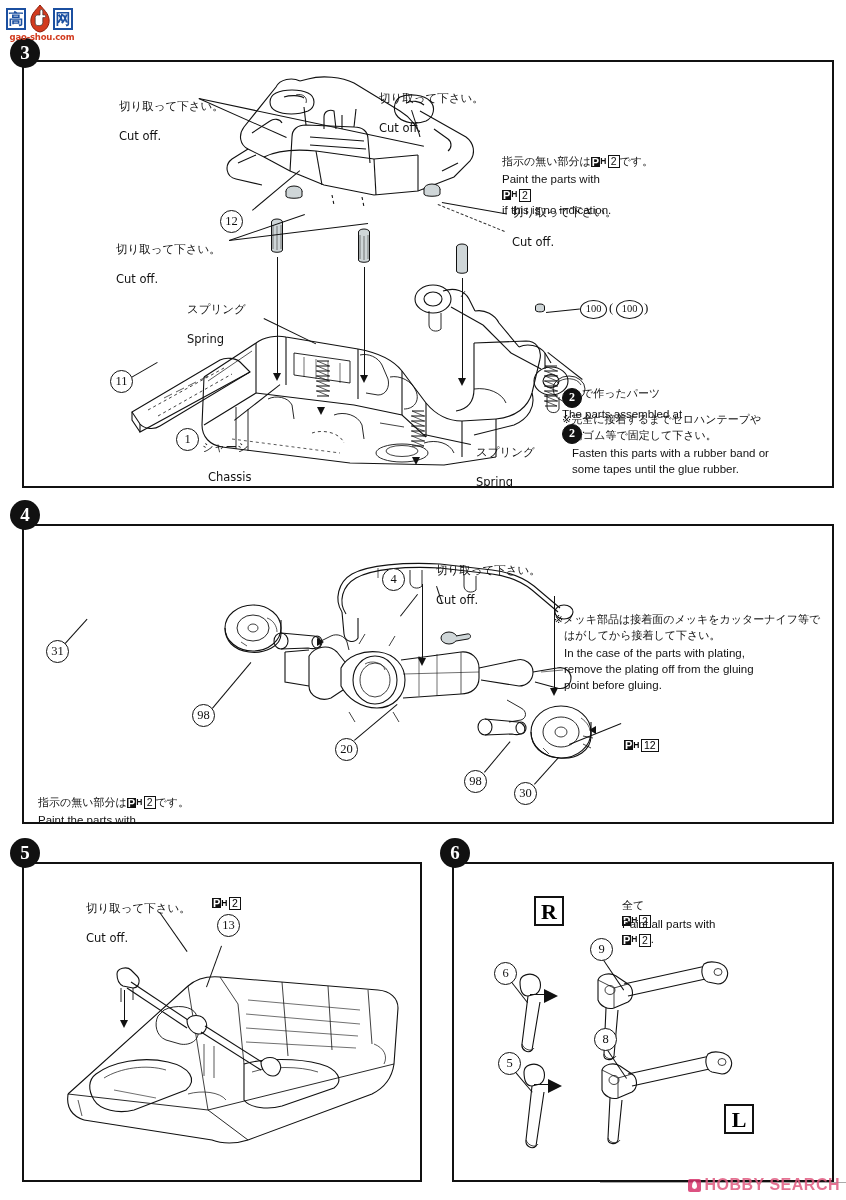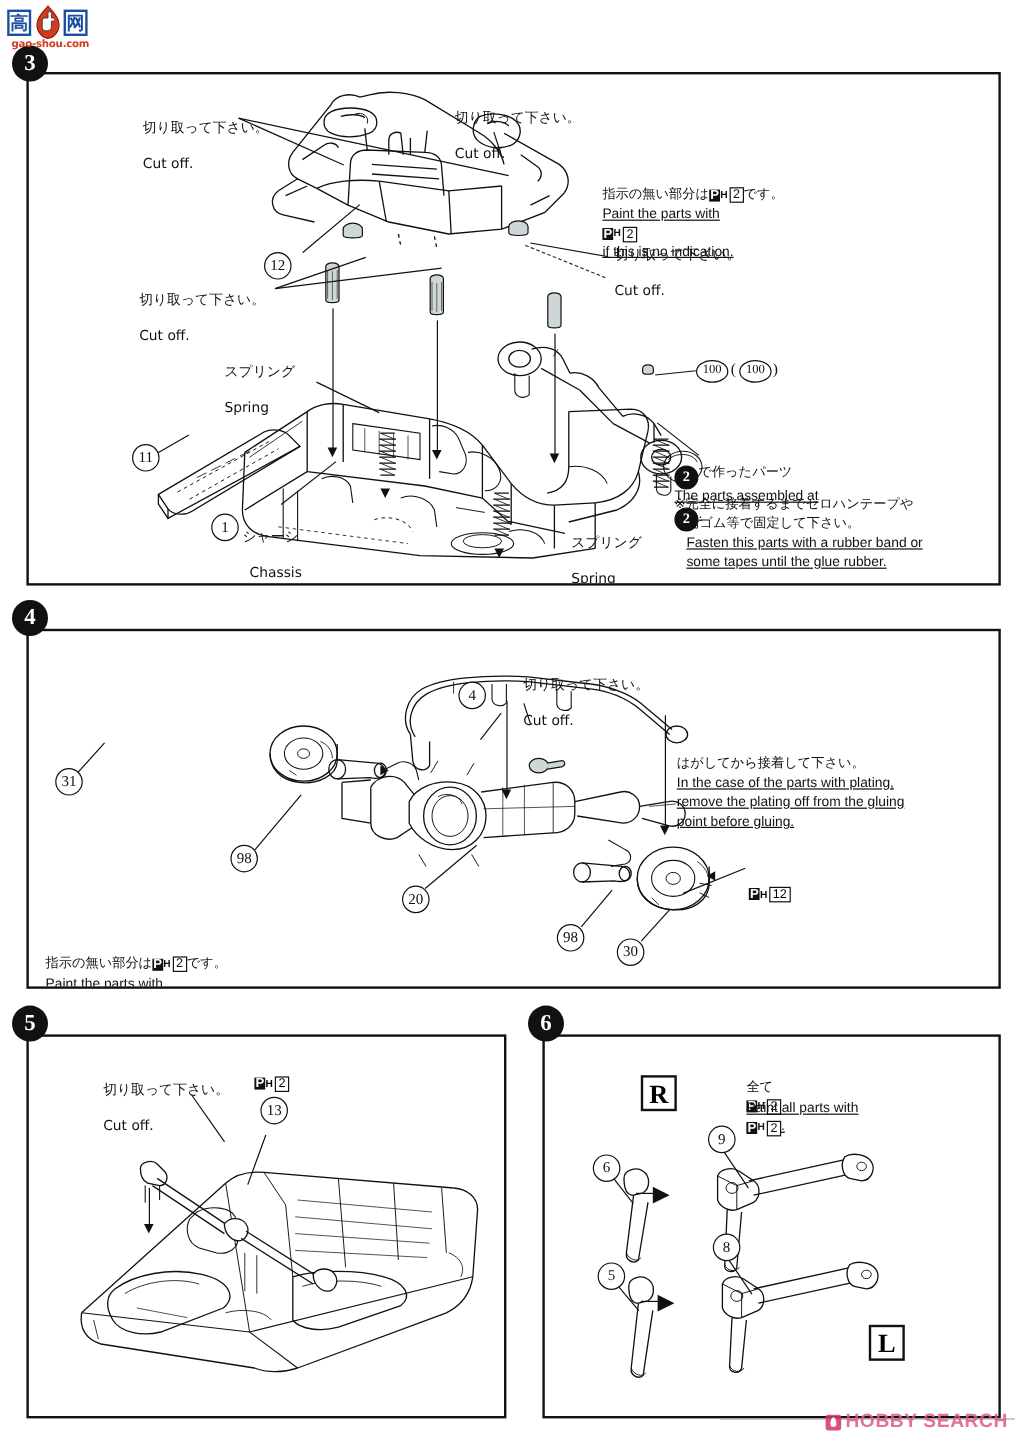--- a/index.html
+++ b/index.html
@@ -119,21 +119,20 @@
     font-family: "DejaVu Sans", sans-serif;
     white-space: pre-line;
   }
   .note-en {
     position: absolute;
     font-size: 11.5px;
     line-height: 15.5px;
     color: #111;
     font-family: "Liberation Sans", sans-serif;
     white-space: pre-line;
-    text-decoration: underline;
   }
 
   
   .ph {
     display: inline-flex;
     align-items: center;
     vertical-align: -1px;
     font-family: "Liberation Sans", sans-serif;
   }
   .ph .p {
@@ -611,20 +610,21 @@
     <div class="ln" style="left:460px; top:246px; width:40px; transform:rotate(-50deg);"></div>
     <div class="ln" style="left:510px; top:258px; width:36px; transform:rotate(-48deg);"></div>
     <div class="ln" style="left:545px; top:218px; width:56px; transform:rotate(-22deg);"></div>
     <div class="ln" style="left:413px; top:60px; width:18px; transform:rotate(72deg);"></div>
 
     <div class="txt" style="left:412px; top:22px;">
       <span class="jp">切り取って下さい。</span><br>
       <span class="en">Cut off.</span>
     </div>
 
+    <div class="note-jp" style="left:530px; top:86px;"><span>※メッキ部品は接着面のメッキをカッターナイフ等で</span></div>
     <div class="note-jp" style="left:540px; top:102px;"><span>はがしてから接着して下さい。</span></div>
     <div class="note-en" style="left:540px; top:120px;"><span>In the case of the parts with plating,</span></div>
     <div class="note-en" style="left:540px; top:136px;"><span>remove the plating off from the gluing</span></div>
     <div class="note-en" style="left:540px; top:152px;"><span>point before gluing.</span></div>
 
     <div class="note-jp" style="left:14px; top:253px;">
       <span>指示の無い部分は</span><span class="ph"><span class="p">P</span><span class="h">H</span><span class="num">2</span></span><span>です。</span>
     </div>
     <div class="note-en" style="left:14px; top:271px;">
       <span>Paint the parts with</span>

